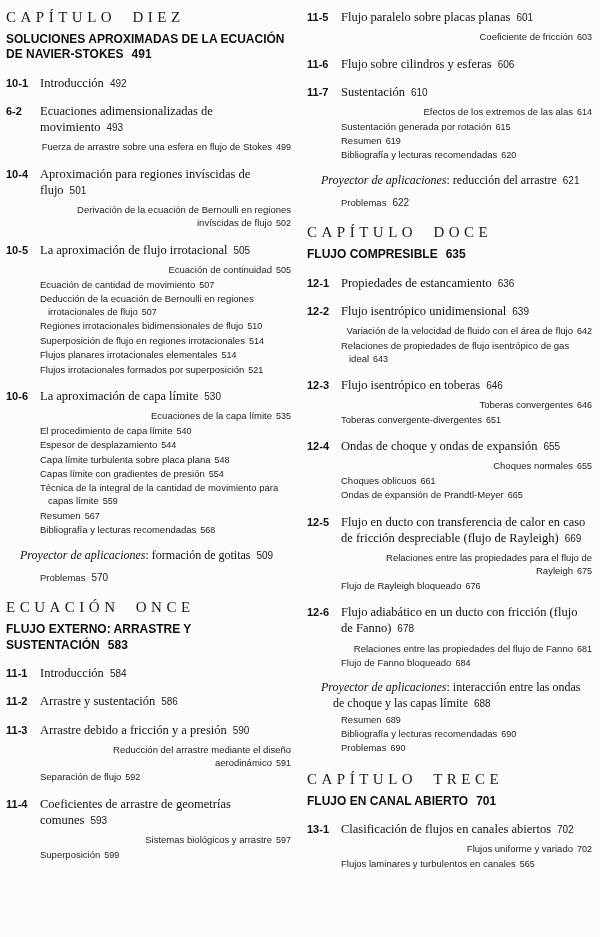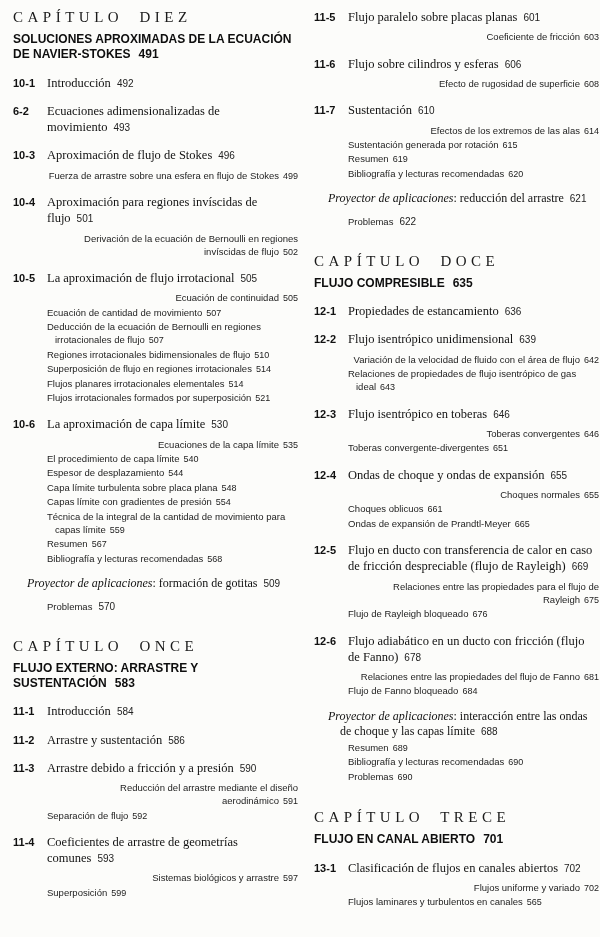--- a/index.html
+++ b/index.html
@@ -5,32 +5,32 @@
   * { box-sizing: border-box; }
   html, body { margin: 0; padding: 0; }
   body {
     width: 600px; height: 937px;
     background: #fcfcfa;
     overflow: hidden;
     color: #111;
   }
   .page {
     display: flex;
-    padding: 9px 7px 0 13px;
+    padding: 9px 7px 0 6px;
     gap: 16px;
   }
   .col { width: 285px; flex: 0 0 285px; }
   .col > :first-child { margin-top: 0; }
 
   .chapter-title {
     font-family: "Liberation Serif", serif;
     font-size: 15px; font-weight: 400;
     letter-spacing: 4.5px; word-spacing: 8px;
     color: #1a1a1a;
-    margin-top: 26px;
+    margin-top: 16px;
     white-space: nowrap;
   }
   .chapter-sub {
     font-family: "Liberation Sans", sans-serif;
     font-weight: 700; font-size: 12px; line-height: 1.28;
     color: #0e0e0e;
     margin-top: 6px;
   }
   .cs-page { margin-left: 8px; }
 
@@ -77,21 +77,20 @@
 </style>
 </head>
 <body>
 
 <div class="page">
   <div class="col">
       <div class="chapter-title"><span>CAPÍTULO DIEZ</span></div>
       <div class="chapter-sub"><span>SOLUCIONES APROXIMADAS DE LA ECUACIÓN DE NAVIER-STOKES</span><span class="cs-page">491</span></div>
       <div class="section"><span class="num">10-1</span><span>Introducción</span><span class="page-num">492</span></div>
       <div class="section"><span class="num">6-2</span><span>Ecuaciones adimensionalizadas de movimiento</span><span class="page-num">493</span></div>
-      <div class="section"><span class="num">10-3</span><span>Aproximación de flujo de Stokes</span><span class="page-num">496</span></div>
       <div class="sub"><span>Fuerza de arrastre sobre una esfera en flujo de Stokes</span><span class="page-num">499</span></div>
       <div class="section"><span class="num">10-4</span><span>Aproximación para regiones invíscidas de flujo</span><span class="page-num">501</span></div>
       <div class="sub"><span>Derivación de la ecuación de Bernoulli en regiones invíscidas de flujo</span><span class="page-num">502</span></div>
       <div class="section"><span class="num">10-5</span><span>La aproximación de flujo irrotacional</span><span class="page-num">505</span></div>
       <div class="sub"><span>Ecuación de continuidad</span><span class="page-num">505</span></div>
       <div class="sub"><span>Ecuación de cantidad de movimiento</span><span class="page-num">507</span></div>
       <div class="sub"><span>Deducción de la ecuación de Bernoulli en regiones irrotacionales de flujo</span><span class="page-num">507</span></div>
       <div class="sub"><span>Regiones irrotacionales bidimensionales de flujo</span><span class="page-num">510</span></div>
       <div class="sub"><span>Superposición de flujo en regiones irrotacionales</span><span class="page-num">514</span></div>
       <div class="sub"><span>Flujos planares irrotacionales elementales</span><span class="page-num">514</span></div>
@@ -100,36 +99,35 @@
       <div class="sub"><span>Ecuaciones de la capa límite</span><span class="page-num">535</span></div>
       <div class="sub"><span>El procedimiento de capa límite</span><span class="page-num">540</span></div>
       <div class="sub"><span>Espesor de desplazamiento</span><span class="page-num">544</span></div>
       <div class="sub"><span>Capa límite turbulenta sobre placa plana</span><span class="page-num">548</span></div>
       <div class="sub"><span>Capas límite con gradientes de presión</span><span class="page-num">554</span></div>
       <div class="sub"><span>Técnica de la integral de la cantidad de movimiento para capas límite</span><span class="page-num">559</span></div>
       <div class="sub"><span>Resumen</span><span class="page-num">567</span></div>
       <div class="sub"><span>Bibliografía y lecturas recomendadas</span><span class="page-num">568</span></div>
       <div class="special"><span class="ital">Proyector de aplicaciones</span><span>: formación de gotitas</span><span class="page-num">509</span></div>
       <div class="problems"><span>Problemas</span><span class="page-num">570</span></div>
-      <div class="chapter-title"><span>CAPÍTULO ONCE</span></div>
+      <div class="chapter-title"><span>ECUACIÓN ONCE</span></div>
       <div class="chapter-sub"><span>FLUJO EXTERNO: ARRASTRE Y SUSTENTACIÓN</span><span class="cs-page">583</span></div>
       <div class="section"><span class="num">11-1</span><span>Introducción</span><span class="page-num">584</span></div>
       <div class="section"><span class="num">11-2</span><span>Arrastre y sustentación</span><span class="page-num">586</span></div>
       <div class="section"><span class="num">11-3</span><span>Arrastre debido a fricción y a presión</span><span class="page-num">590</span></div>
       <div class="sub"><span>Reducción del arrastre mediante el diseño aerodinámico</span><span class="page-num">591</span></div>
       <div class="sub"><span>Separación de flujo</span><span class="page-num">592</span></div>
       <div class="section"><span class="num">11-4</span><span>Coeficientes de arrastre de geometrías comunes</span><span class="page-num">593</span></div>
       <div class="sub"><span>Sistemas biológicos y arrastre</span><span class="page-num">597</span></div>
       <div class="sub"><span>Superposición</span><span class="page-num">599</span></div>
     </div>
   <div class="col">
       <div class="section"><span class="num">11-5</span><span>Flujo paralelo sobre placas planas</span><span class="page-num">601</span></div>
       <div class="sub"><span>Coeficiente de fricción</span><span class="page-num">603</span></div>
       <div class="section"><span class="num">11-6</span><span>Flujo sobre cilindros y esferas</span><span class="page-num">606</span></div>
-      <div class="sub"><span>Efecto de rugosidad de superficie</span><span class="page-num">608</span></div>
       <div class="section"><span class="num">11-7</span><span>Sustentación</span><span class="page-num">610</span></div>
       <div class="sub"><span>Efectos de los extremos de las alas</span><span class="page-num">614</span></div>
       <div class="sub"><span>Sustentación generada por rotación</span><span class="page-num">615</span></div>
       <div class="sub"><span>Resumen</span><span class="page-num">619</span></div>
       <div class="sub"><span>Bibliografía y lecturas recomendadas</span><span class="page-num">620</span></div>
       <div class="special"><span class="ital">Proyector de aplicaciones</span><span>: reducción del arrastre</span><span class="page-num">621</span></div>
       <div class="problems"><span>Problemas</span><span class="page-num">622</span></div>
       <div class="chapter-title"><span>CAPÍTULO DOCE</span></div>
       <div class="chapter-sub"><span>FLUJO COMPRESIBLE</span><span class="cs-page">635</span></div>
       <div class="section"><span class="num">12-1</span><span>Propiedades de estancamiento</span><span class="page-num">636</span></div>

